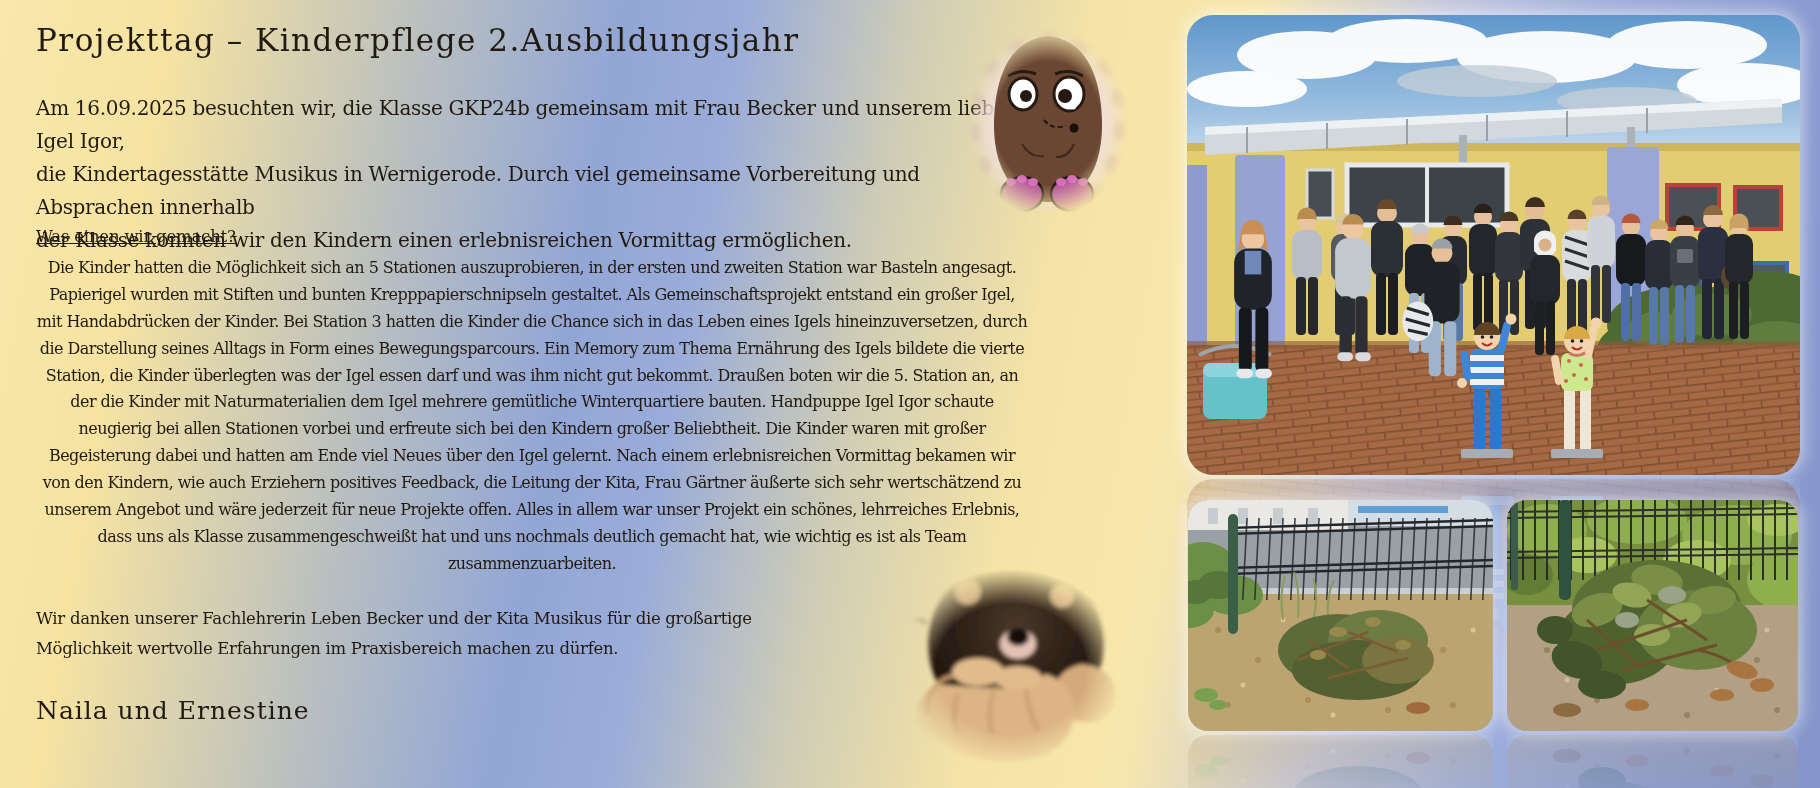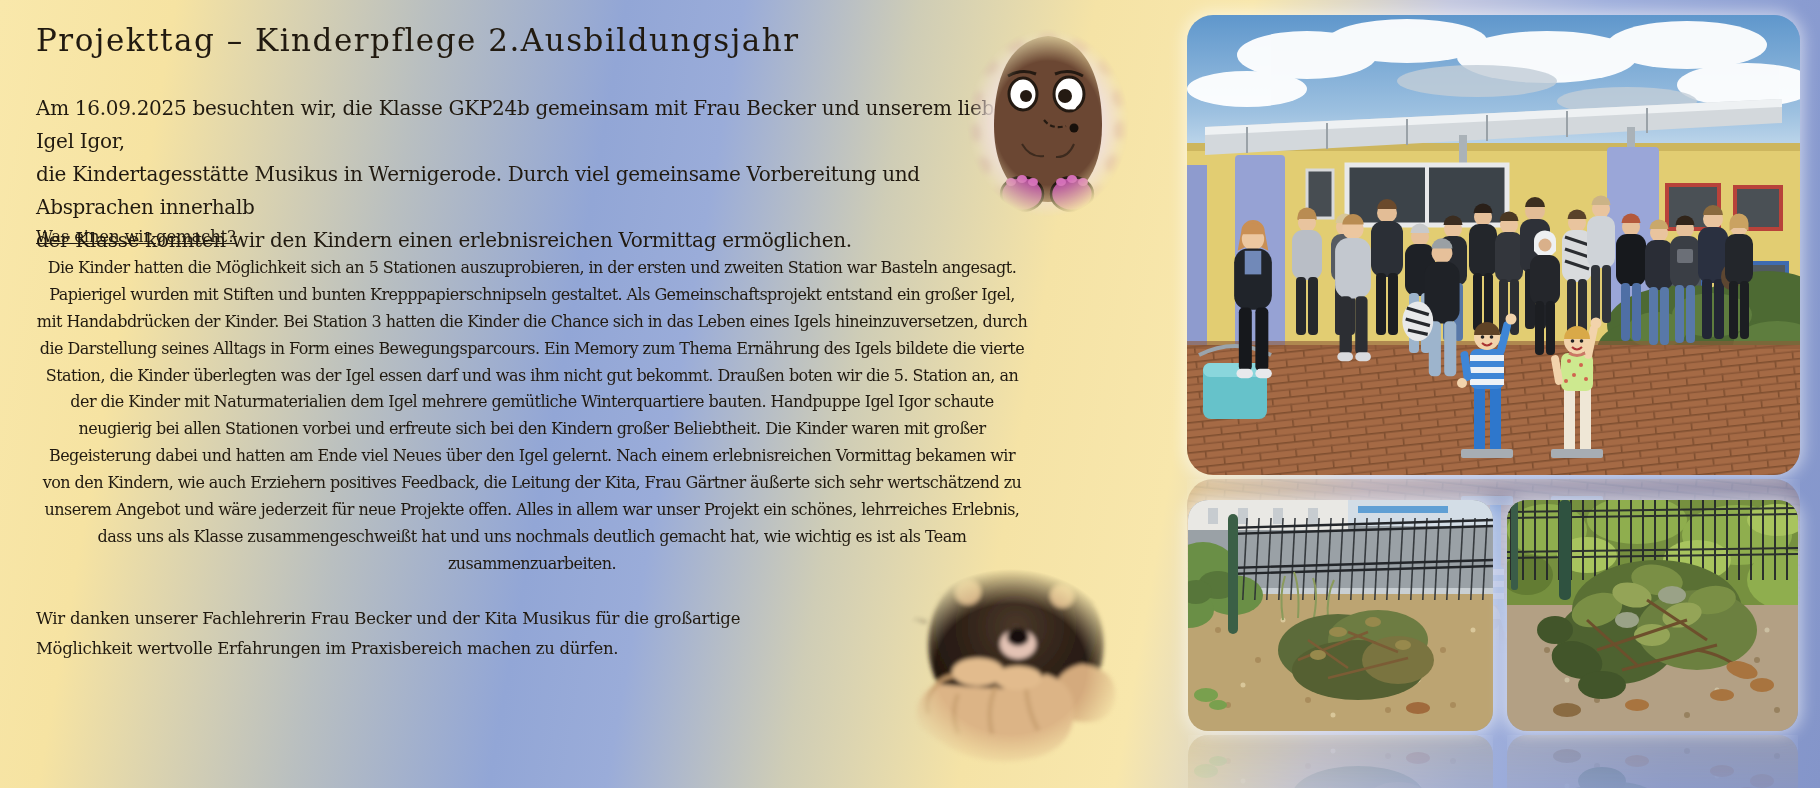--- a/index.html
+++ b/index.html
@@ -72,23 +72,24 @@
   <h1 class="title"><span>Projekttag – Kinderpflege 2.Ausbildungsjahr</span></h1>
 
   <p class="intro multiline">Am 16.09.2025 besuchten wir, die Klasse GKP24b gemeinsam mit Frau Becker und unserem lieben Igel Igor,
 die Kindertagesstätte Musikus in Wernigerode. Durch viel gemeinsame Vorbereitung und Absprachen innerhalb
 der Klasse konnten wir den Kindern einen erlebnisreichen Vormittag ermöglichen.</p>
 
   <h2 class="sec-head">Was einen wir gemacht?</h2>
 
   <p class="body-par">Die Kinder hatten die Möglichkeit sich an 5 Stationen auszuprobieren, in der ersten und zweiten Station war Basteln angesagt. Papierigel wurden mit Stiften und bunten Krepppapierschnipseln gestaltet. Als Gemeinschaftsprojekt entstand ein großer Igel, mit Handabdrücken der Kinder. Bei Station 3 hatten die Kinder die Chance sich in das Leben eines Igels hineinzuversetzen, durch die Darstellung seines Alltags in Form eines Bewegungsparcours. Ein Memory zum Thema Ernährung des Igels bildete die vierte Station, die Kinder überlegten was der Igel essen darf und was ihm nicht gut bekommt. Draußen boten wir die 5. Station an, an der die Kinder mit Naturmaterialien dem Igel mehrere gemütliche Winterquartiere bauten. Handpuppe Igel Igor schaute neugierig bei allen Stationen vorbei und erfreute sich bei den Kindern großer Beliebtheit. Die Kinder waren mit großer Begeisterung dabei und hatten am Ende viel Neues über den Igel gelernt. Nach einem erlebnisreichen Vormittag bekamen wir von den Kindern, wie auch Erziehern positives Feedback, die Leitung der Kita, Frau Gärtner äußerte sich sehr wertschätzend zu unserem Angebot und wäre jederzeit für neue Projekte offen. Alles in allem war unser Projekt ein schönes, lehrreiches Erlebnis, dass uns als Klasse zusammengeschweißt hat und uns nochmals deutlich gemacht hat, wie wichtig es ist als Team zusammenzuarbeiten.</p>
 
-  <p class="thanks multiline">Wir danken unserer Fachlehrerin Frau Becker und der Kita Musikus für die großartige
+  <p class="thanks multiline">Wir danken unserer Fachlehrerin Leben Becker und der Kita Musikus für die großartige
 Möglichkeit wertvolle Erfahrungen im Praxisbereich machen zu dürfen.</p>
 
+  <p class="signature">Naila und Ernestine</p>
 
   <div class="cutout-img craft">
     <svg viewBox="0 0 184 214" xmlns="http://www.w3.org/2000/svg">
       <defs>
           <filter id="b1" x="-30%" y="-30%" width="160%" height="160%">
             <feGaussianBlur stdDeviation="3"></feGaussianBlur>
           </filter>
         </defs>
       <g filter="url(#b1)">
         <ellipse cx="92" cy="108" rx="84" ry="100" fill="#efdfd9"></ellipse>

